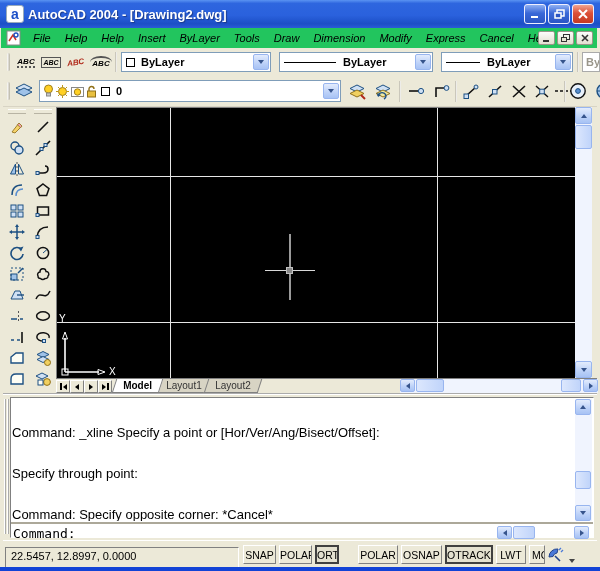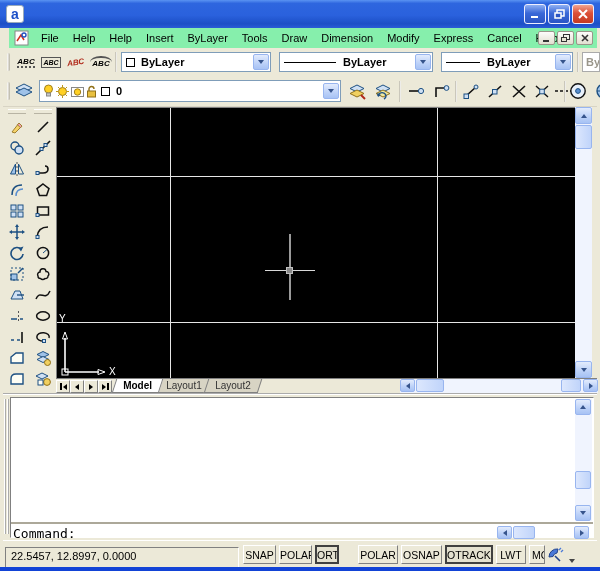--- a/index.html
+++ b/index.html
@@ -21,22 +21,22 @@
   .app-icon { width:18px; height:18px; margin:0 4px 0 6px; background:#fff; border:1px solid #9ab;
     border-radius:3px; color:#1c50c8; font-weight:bold; font-size:14px; line-height:16px; text-align:center; }
   .title-text { color:#fff; font-size:13px; font-weight:bold; text-shadow:1px 1px 1px #1a3a8a; }
   .tbtns { position:absolute; right:6px; top:4px; display:flex; gap:2px; }
   .tbtn { width:22px; height:20px; border-radius:3px; border:1px solid #eef; display:flex;
     align-items:center; justify-content:center;
     background:linear-gradient(180deg,#8fb0f2,#3a68d8 45%,#2a55c4); }
   .tbtn.close { background:linear-gradient(180deg,#f2a490,#dd5038 45%,#c43a22); }
 
   
-  .menubar { position:absolute; left:9px; right:3px; top:28px; height:20px; background:#86efac;
-    display:flex; align-items:center; }
+  .menubar { position:absolute; left:1px; right:3px; top:28px; height:20px; background:#22c55e;
+    display:flex; align-items:center;font-style:italic; }
   .menu-item { padding:3px 7px; cursor:default; }
   .mdi-btns { position:absolute; right:4px; top:3px; display:flex; gap:2px; }
   .mdi-btn { width:17px; height:14px; background:linear-gradient(180deg,#fdfdfb,#e2dfd0);
     border:1px solid #9a968a; border-radius:2px; display:flex; align-items:center; justify-content:center; }
 
   
   .toolrow { position:absolute; left:3px; right:3px; background:#ECE9D8; }
   .row1 { top:48px; height:28px; }
   .row2 { top:76px; height:31px; border-bottom:1px solid #d8d4c4; }
   .grip { position:absolute; width:3px; background:linear-gradient(90deg,#fff,#b8b4a4); border-radius:2px; }
@@ -120,20 +120,21 @@
 
   svg { display:block; }
 </style>
 </head>
 <body>
 
 <div class="win">
 
   <div class="titlebar">
     <div class="app-icon">a</div>
+    <span class="title-text">AutoCAD 2004 - [Drawing2.dwg]</span>
     <div class="tbtns">
       <div class="tbtn">
         <svg width="10" height="9">
             <rect x="1" y="6" width="7" height="2" fill="#fff"></rect>
           </svg>
       </div>
       <div class="tbtn">
         <svg width="11" height="10">
           <rect x="3" y="1" width="7" height="6" fill="none" stroke="#fff" stroke-width="1.5"></rect>
           <rect x="1" y="4" width="6" height="5" fill="#2a55c4" stroke="#fff" stroke-width="1.5"></rect>
@@ -563,20 +564,31 @@
     <div class="sthumb" style="left:16px; top:0; width:28px; height:13px;"></div>
     <div class="sthumb" style="right:17px; top:0; width:20px; height:13px;"></div>
     <div class="sbtn" style="right:0; top:0; width:15px; height:13px;">
         <span class="tri r"></span>
       </div>
   </div>
 
   <div class="cmdwin">
     <div class="cmd-grip"></div>
     <div class="cmd-box">
+      <div class="cmd-history">
+        <div>Command: _xline Specify a point or [Hor/Ver/Ang/Bisect/Offset]:</div>
+        <div>Specify through point:</div>
+        <div>Command: Specify opposite corner: *Cancel*</div>
+        
+        
+        
+        
+        
+        
+      </div>
       <div class="cmd-vscroll">
         <div class="sbtn" style="left:0; top:0; width:16px; height:16px;">
             <span class="tri u"></span>
           </div>
         <div class="sthumb" style="left:0; bottom:32px; width:16px; height:18px;"></div>
         <div class="sbtn" style="left:0; bottom:0; width:16px; height:16px;">
             <span class="tri d"></span>
           </div>
       </div>
       <div class="cmd-split"></div>

